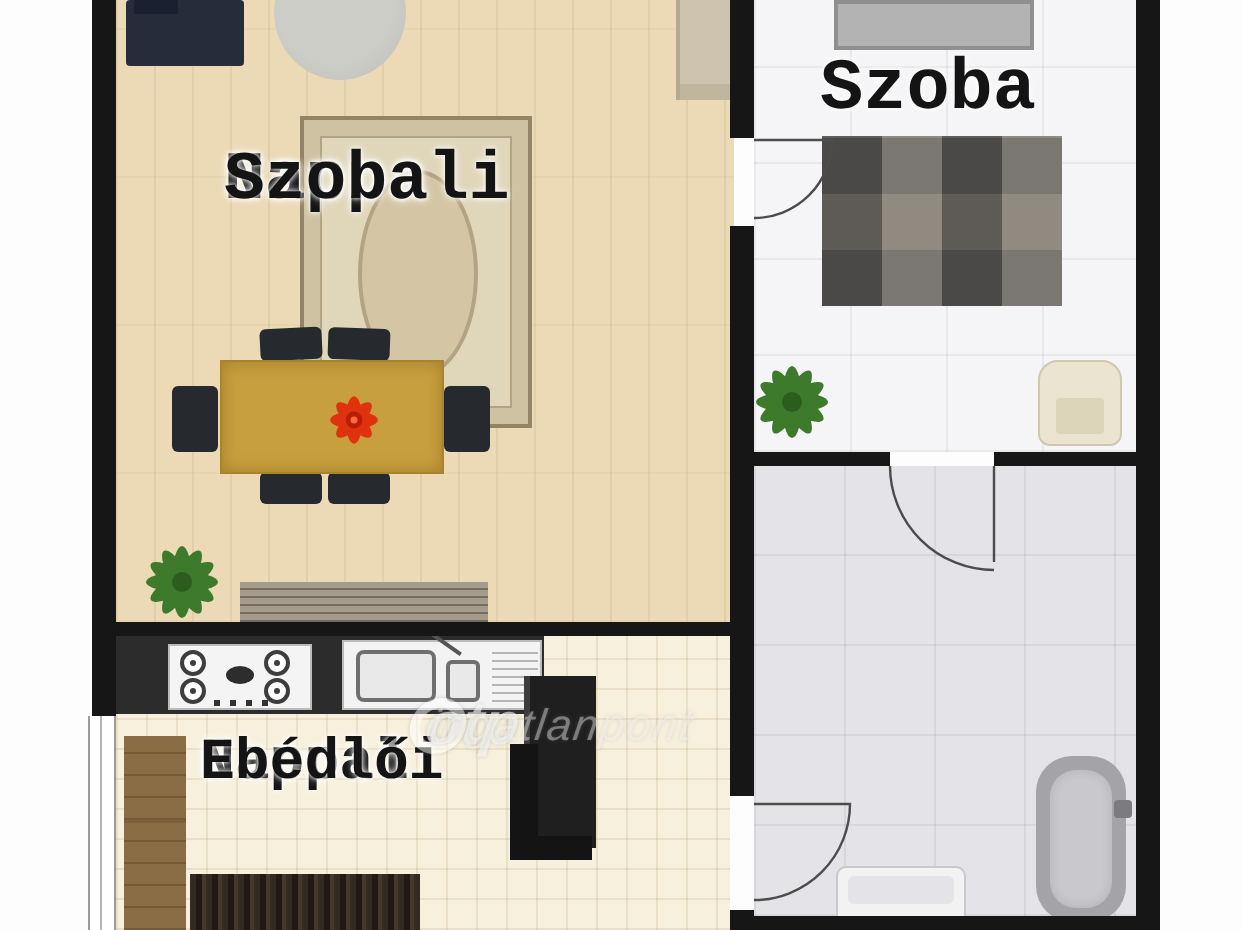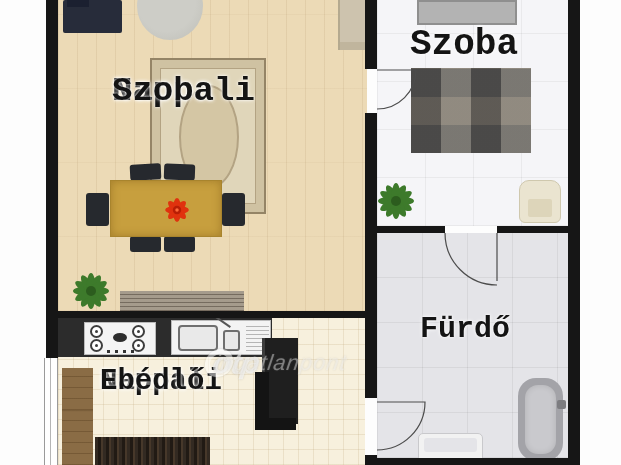--- a/index.html
+++ b/index.html
@@ -241,21 +241,20 @@
       <path d="M497,233 L497,281 M445,233 A52,52 0 0 0 497,285"></path>
       <path d="M377,402 L425,402 A48,48 0 0 1 377,450"></path>
     </g>
   </svg>
 
   <div class="room-label lbl-nappali">
     <div>Nappali</div>
     <div>Szoba</div>
   </div>
   <div class="room-label lbl-szoba">Szoba</div>
-  <div class="room-label lbl-furdo">Fürdő</div>
   <div class="room-label lbl-konyha">
     <div>Nappali</div>
     <div>Ebédlő</div>
   </div>
 
   <div class="watermark">
     <div class="wm-logo"></div>
     <div class="wm-brand">otp</div>
     <div class="wm-suffix">ingatlanpont</div>
   </div>

